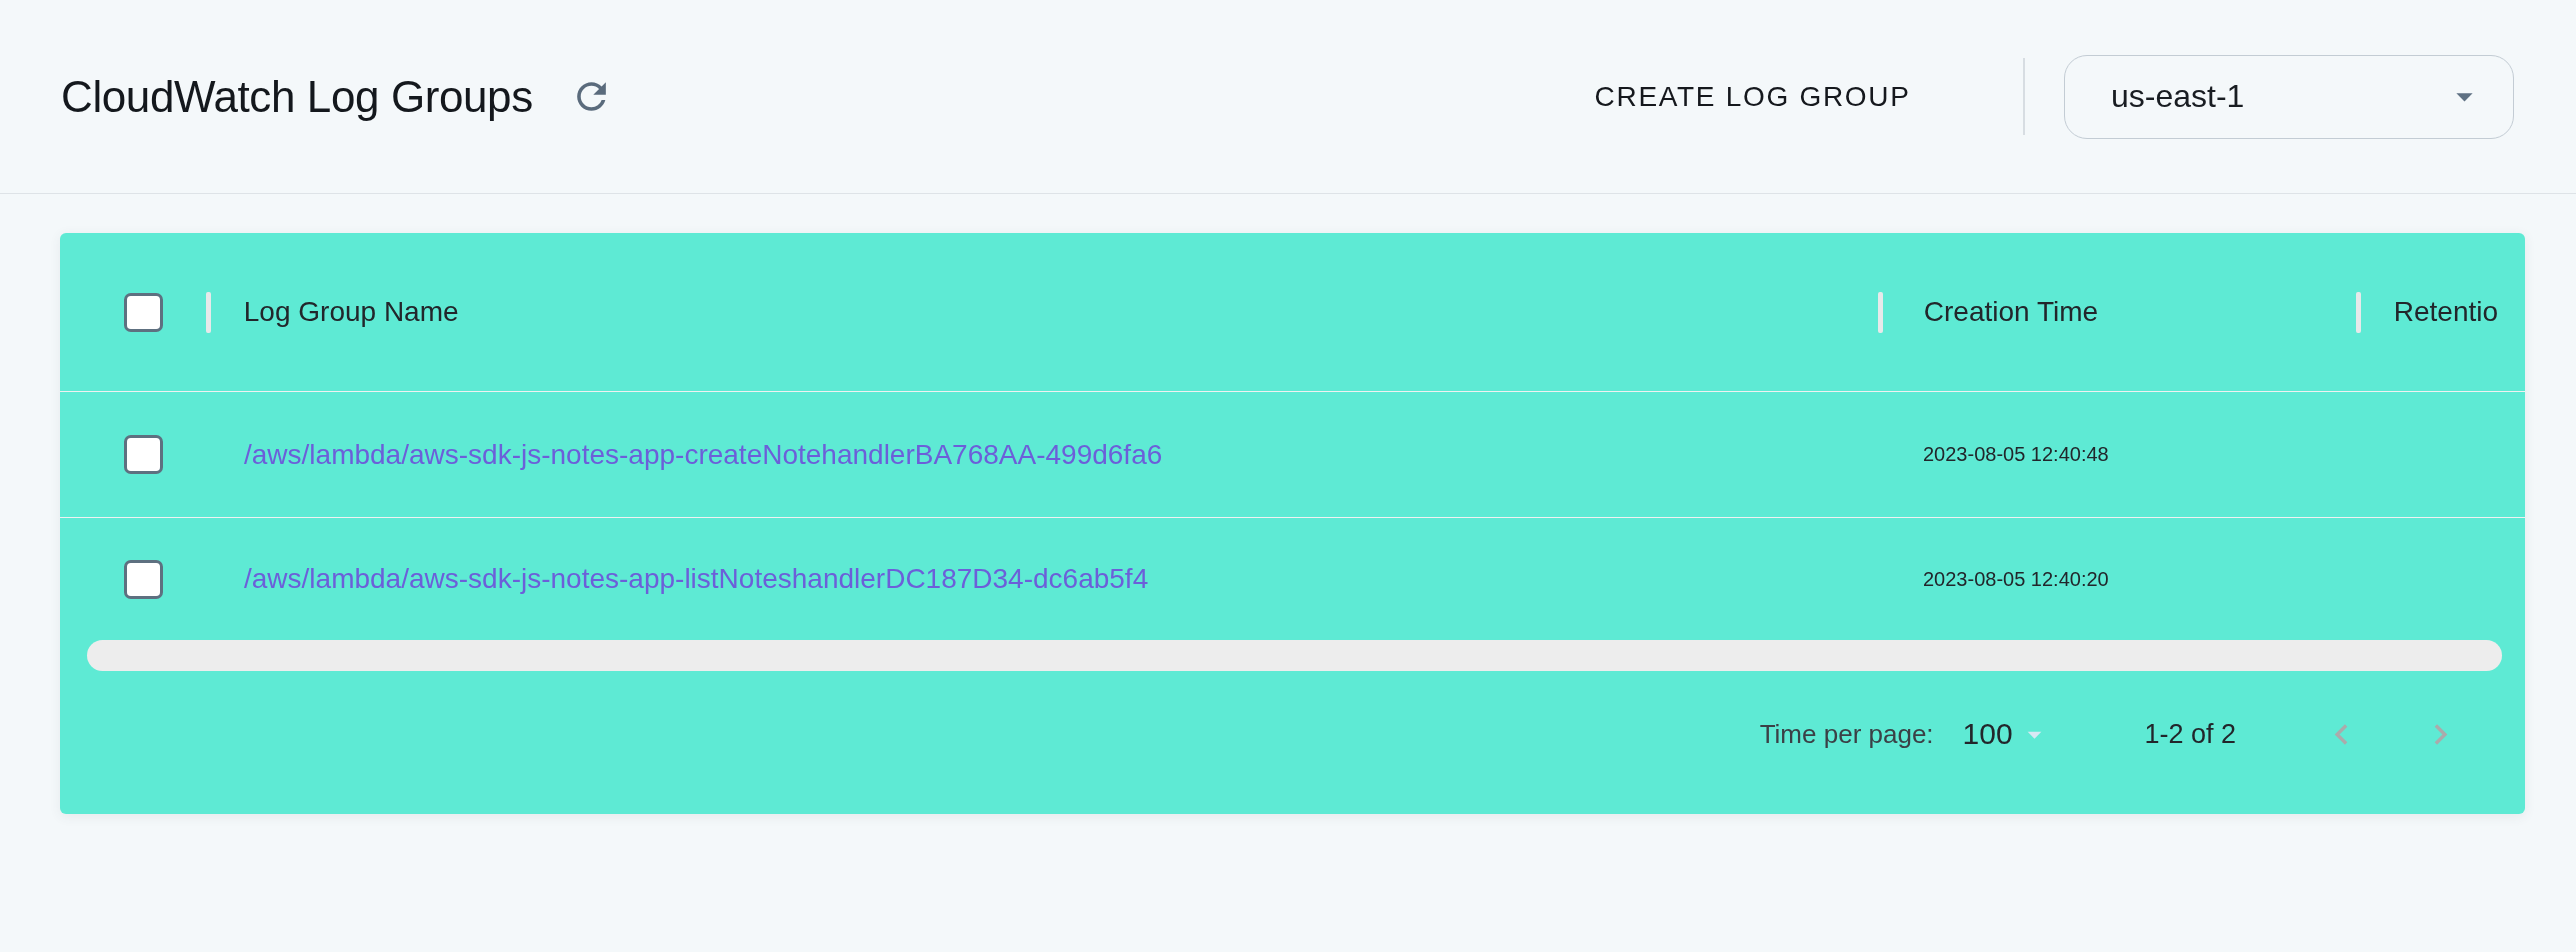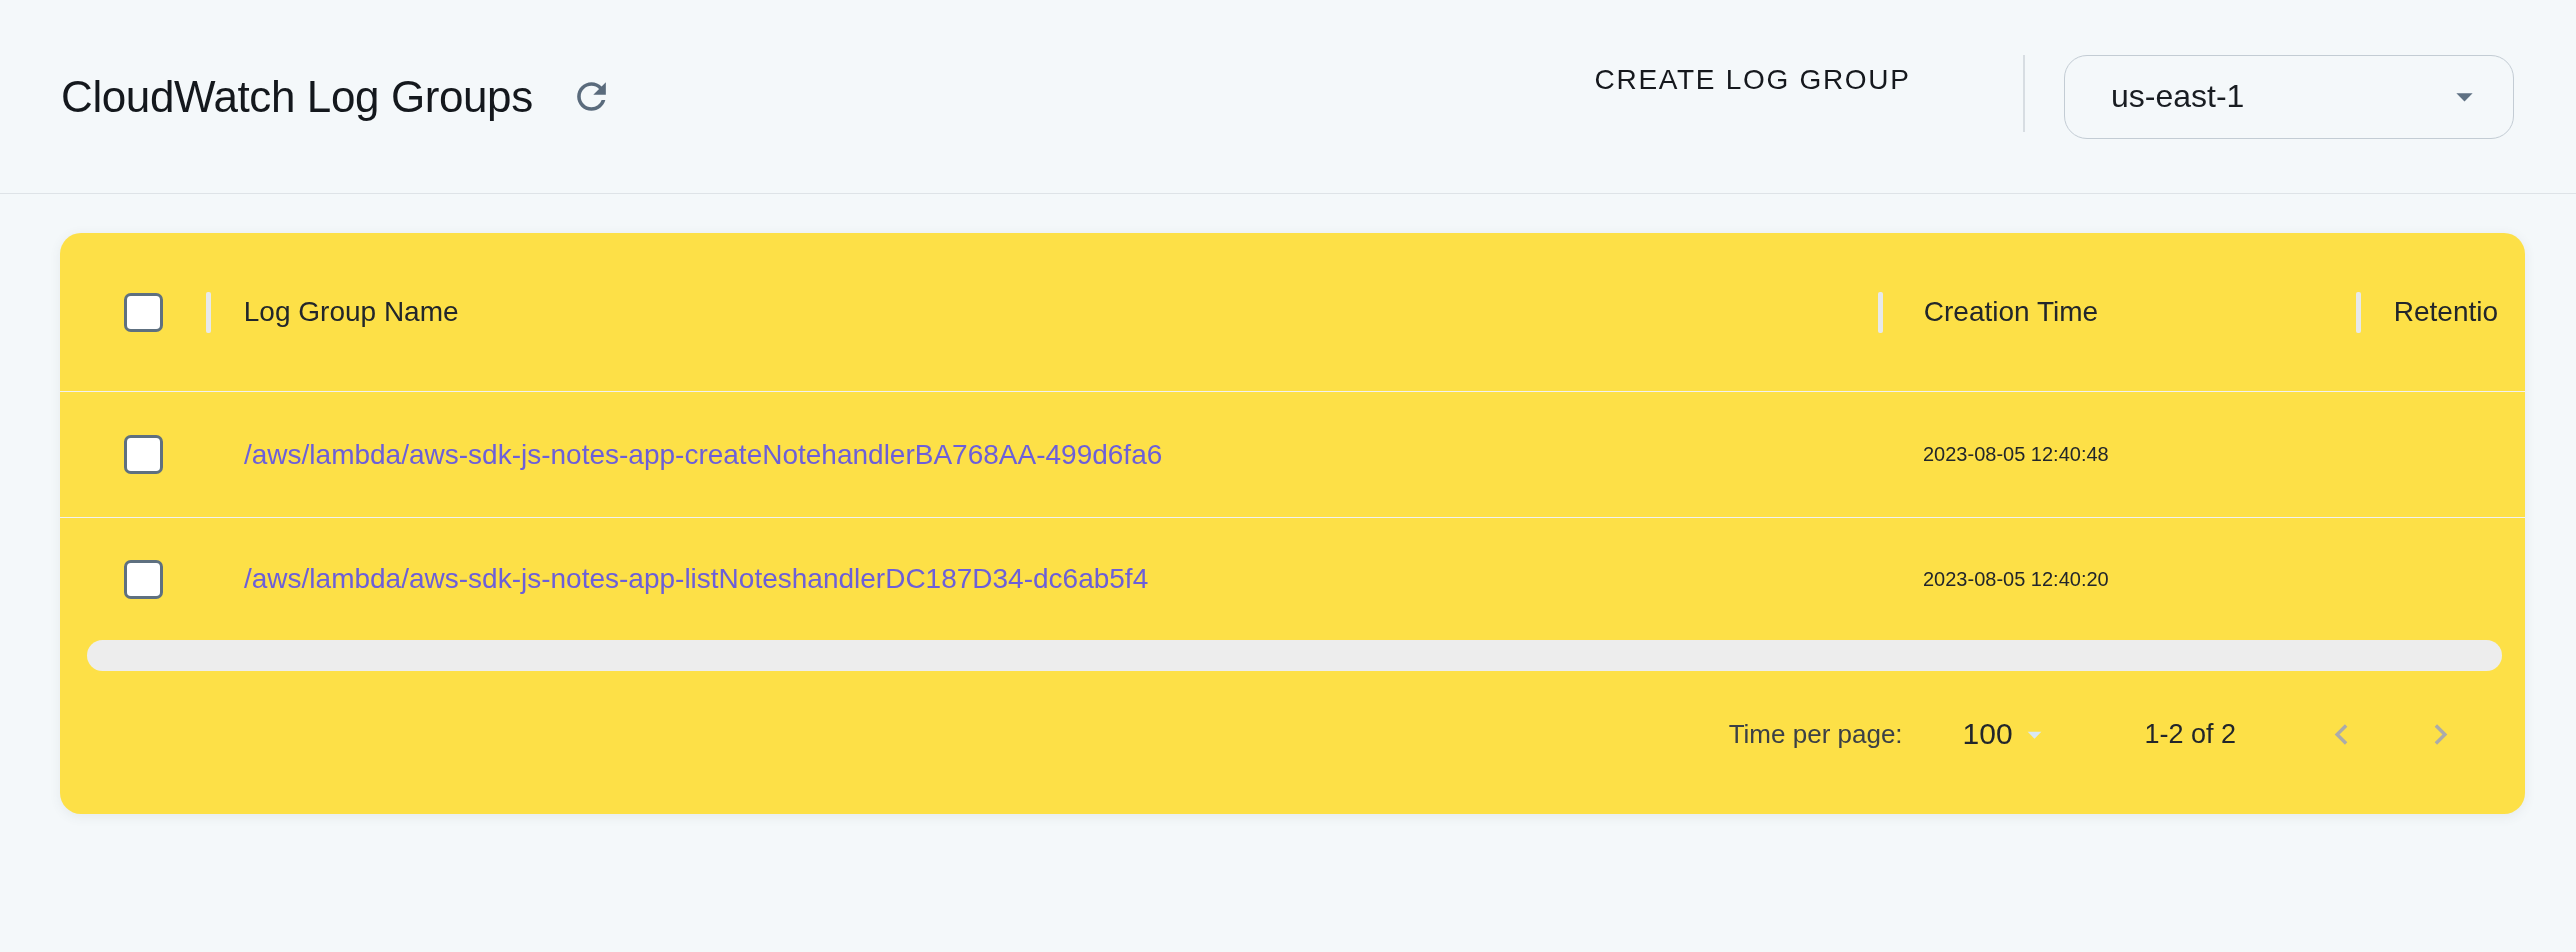--- a/index.html
+++ b/index.html
@@ -23,21 +23,21 @@
   .title-wrap { display:flex; align-items:center; gap:37px;justify-content:center; }
   .page-title {
     margin:0; font-size:44px; font-weight:400; letter-spacing:-0.4px; color:#14181d;
   }
   .icon-btn {
     background:none; border:none; padding:0; cursor:pointer;
     display:flex; align-items:center; justify-content:center;
   }
   .icon-btn svg { width:43px; height:43px; }
 
-  .header-actions { display:flex; align-items:flex-start; }
+  .header-actions { display:flex; align-items:center; }
   .text-btn {
     background:none; border:none; cursor:pointer;
     font-family:"Liberation Sans", sans-serif;
     font-size:28px; font-weight:500; letter-spacing:1.7px;
     color:#15181d; margin-right:60px; padding:9.7px 13.5px;
   }
   .outline-btn {
     background:transparent; cursor:pointer;
     width:301px; height:84px;
     border:1.9px solid #c6cacd; border-radius:21px;
@@ -53,21 +53,21 @@
     display:flex; align-items:center; justify-content:space-between;
     padding:0 29px 0 46px; cursor:pointer;
     font-size:32px; color:#191d22; background:transparent;
   }
   .region-select svg { width:39px; height:39px; }
 
   
   .card {
     margin:39px 0 0 60px;
     width:2465px; height:581px;
-    background:#fde047; border-radius:21px;
+    background:#5eead4; border-radius:6px;
     box-shadow:0 2.9px 11.6px rgba(60,75,90,0.08);
     overflow:hidden; position:relative;
   }
   .t-row { display:flex; align-items:center; width:2590px; }
   .t-head { height:159px; border-bottom:1.9px solid #f1f1f1; font-size:28px; color:#22262b; }
   .t-body1 { height:126px; border-bottom:1.9px solid #f1f1f1; }
   .t-body2 { height:122px; }
   .cell { display:flex; align-items:center; height:100%; flex:none; overflow:hidden; white-space:nowrap; }
   .c-check { width:146px; padding-left:64px; }
   .c-name  { width:1672px; }
@@ -93,21 +93,21 @@
 
   
   .pagination {
     width:2465px; height:126px;
     display:flex; align-items:center; justify-content:flex-end;
     padding-right:64px;
   }
   .rpp-label { font-size:26px; color:#3b4046; margin-right:29px; }
   .rpp-select {
     display:flex; align-items:center; cursor:pointer; margin-right:93px;
-    font-size:30px; color:#22262b;margin-left:31px;
+    font-size:30px; color:#22262b;
   }
   .rpp-select svg { width:33px; height:33px; margin-left:5.8px; }
   .range-label { font-size:27px; color:#22262b; margin-right:85px; }
   .page-btn { background:none; border:none; padding:0; cursor:pointer; display:flex; align-items:center; }
   .page-btn svg { width:41px; height:41px; }
   .page-btn.prev { margin-right:58px; }
 </style>
 </head>
 <body>
 

